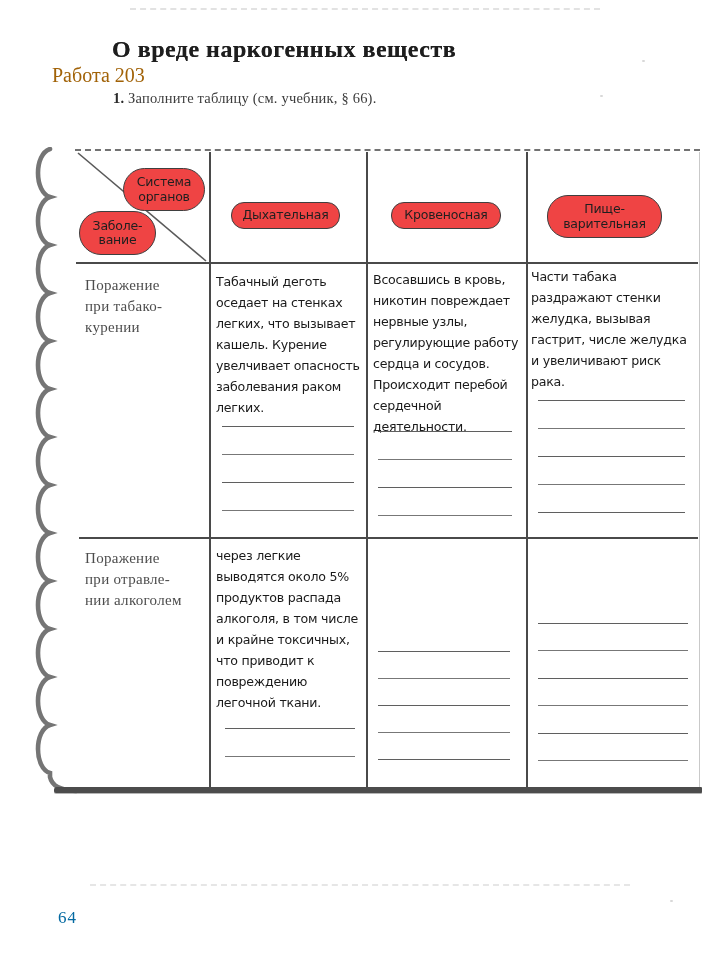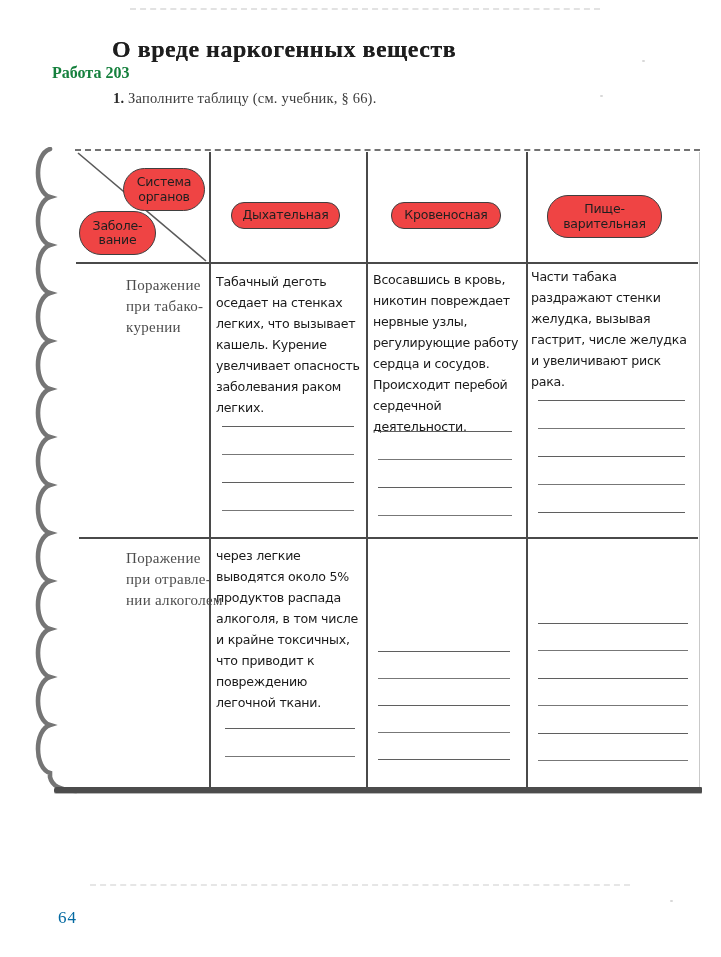--- a/index.html
+++ b/index.html
@@ -16,21 +16,21 @@
   .title{
     position:absolute;left:112px;top:36px;
     font-family:"Liberation Serif","DejaVu Serif",serif;
     font-weight:bold;font-size:24px;letter-spacing:0.5px;
     color:#1e1e1e;text-shadow:0 0 0.6px #3a3a3a;
     white-space:nowrap;
   }
   .work{
     position:absolute;left:52px;top:64px;
     font-family:"Liberation Serif","DejaVu Serif",serif;
-    font-weight:bold;font-size:16px;color:#15803d;
+    font-weight:normal;font-size:20px;color:#a16207;
   }
   .instruction{
     position:absolute;left:113px;top:90px;
     font-family:"Liberation Serif","DejaVu Serif",serif;
     font-size:14.5px;color:#3c3c3c;letter-spacing:0.2px;
   }
   .instruction b{color:#2a2a2a;}
   
   .line{position:absolute;background:none;}
   .top-dash{
@@ -65,21 +65,21 @@
   .oval-disease{left:79px;top:211px;width:75px;height:42px;}
   .oval-col{height:25px;border-radius:13px;}
   .oval-c1{left:231px;top:202px;width:107px;}
   .oval-c2{left:391px;top:202px;width:108px;}
   .oval-c3{left:547px;top:195px;width:113px;height:41px;border-radius:21px;}
   
   .row-label{
     position:absolute;
     font-family:"Liberation Serif","DejaVu Serif",serif;
     font-size:15px;line-height:1.4;color:#4d4d4d;
-    white-space:pre-line;letter-spacing:0.3px;margin-left:41px;
+    white-space:pre-line;letter-spacing:0.3px;
   }
   .rl1{left:85px;top:275px;}
   .rl2{left:85px;top:548px;}
   
   .cell-text{
     position:absolute;
     font-size:12.6px;line-height:21px;color:#1a1a1a;
     letter-spacing:-0.25px;
   }
   .c11{left:216px;top:271px;width:146px;}

